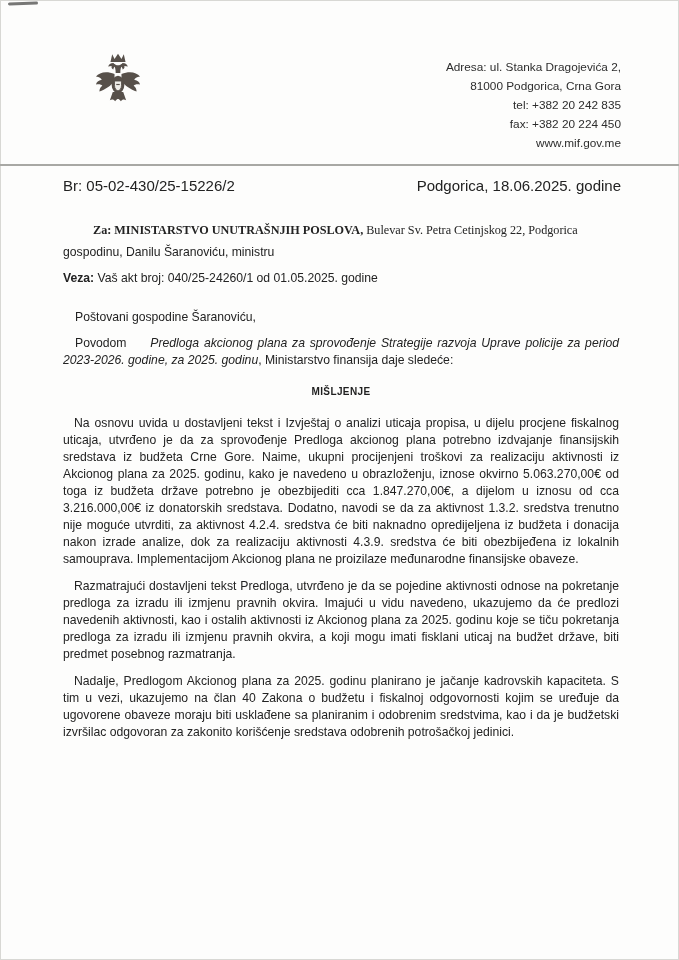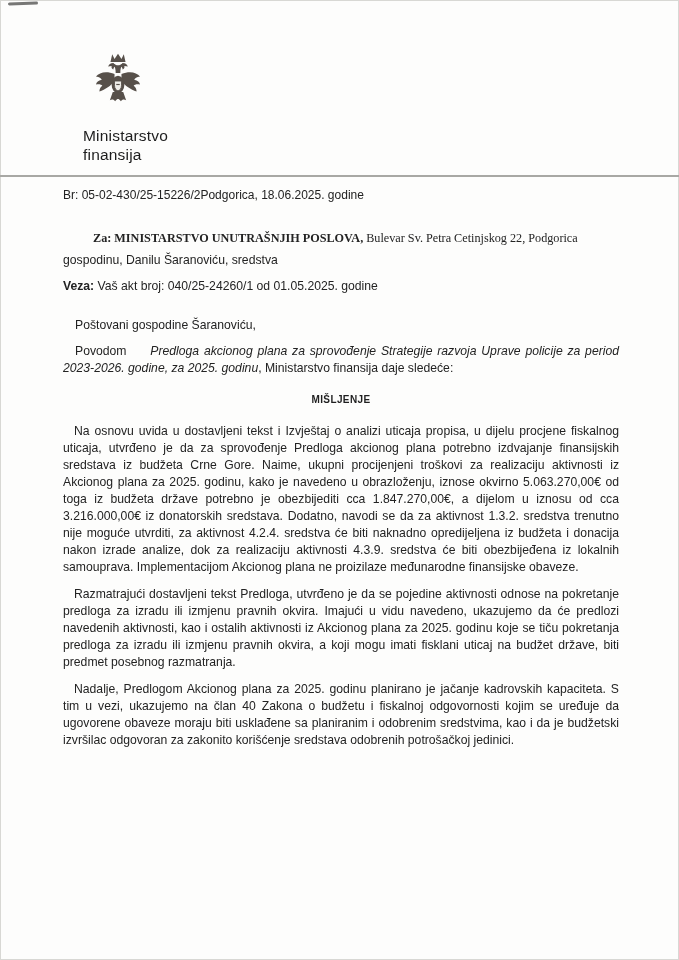--- a/index.html
+++ b/index.html
@@ -29,22 +29,22 @@
   .ministry-name {
     margin-top: 9px; font-size: 15.5px; line-height: 1.25;
     letter-spacing: .2px; color: #1d1d1d;
   }
   .address-block {
     margin-top: 6px; text-align: right;
     font-size: 11.8px; line-height: 1.62; color: #2d2d2d;
   }
   .rule { border: none; border-top: 2px solid #a8a8a4; margin: 10px 0 0 0; }
   .ref-row {
-    display: flex; justify-content: flex-start;
-    padding: 11px 58px 0 63px; font-size: 12px; color: #222;
+    display: flex; justify-content: space-between;
+    padding: 11px 58px 0 63px; font-size: 15px; color: #222;
   }
   
   .content {
     padding: 28px 60px 0 63px;
     font-size: 12.2px; line-height: 17px;
     text-align: justify; color: #232323;
   }
   .content p { margin: 0; }
   .za        { text-indent: 30px; margin-bottom: 5px !important; font-family: Liberation Serif, serif; }
   .attention { margin-bottom: 9px !important; }
@@ -75,42 +75,45 @@
           <path d="M58 19 c5 0 8 3 9 6 l-6 -1 c1 3 -1 5 -3 6 c0 -3 -2 -5 -5 -6 z"></path>
           <path d="M42 20 c3 6 4 10 4 16 h8 c0 -6 1 -10 4 -16 c-3 2 -5 3 -8 3 c-3 0 -5 -1 -8 -3 z"></path>
           <path d="M44 38 c-14 -6 -26 -3 -32 4 c6 1 9 3 10 6 c-6 1 -9 4 -10 8 c6 -1 9 0 11 2 c-4 3 -5 6 -5 10 c10 -3 20 -10 26 -18 z"></path>
           <path d="M56 38 c14 -6 26 -3 32 4 c-6 1 -9 3 -10 6 c6 1 9 4 10 8 c-6 -1 -9 0 -11 2 c4 3 5 6 5 10 c-10 -3 -20 -10 -26 -18 z"></path>
           <ellipse cx="50" cy="56" rx="11" ry="15"></ellipse>
           <path d="M41 69 h18 l5 14 c-4 -2 -7 -1 -9 2 c-2 -3 -4 -4 -5 -4 c-1 0 -3 1 -5 4 c-2 -3 -5 -4 -9 -2 z"></path>
         </g>
         <path d="M44 50 h12 v8 c0 5 -3 8 -6 9 c-3 -1 -6 -4 -6 -9 z" fill="#efeeea" stroke="#57504a" stroke-width="1.5"></path>
         <path d="M47 55 h6 v2 h-6 z" fill="#57504a"></path>
       </svg>
-      <div class="ministry-name">
-        <div>Ministarstvo</div>
-        <div>finansija</div>
-      </div>
     </div>
 
+    <div class="address-block">
+      <div>Adresa: ul. Stanka Dragojevića 2,</div>
+      <div>81000 Podgorica, Crna Gora</div>
+      <div>tel: +382 20 242 835</div>
+      <div>fax: +382 20 224 450</div>
+      <div>www.mif.gov.me</div>
+    </div>
   </div>
 
   <hr class="rule">
 
   <div class="ref-row">
     <span>Br: 05-02-430/25-15226/2</span>
     <span>Podgorica, 18.06.2025. godine</span>
   </div>
 
   <div class="content">
     <p class="za">
       <span class="b">Za:</span>
       <span class="b">MINISTARSTVO UNUTRAŠNJIH POSLOVA,</span>
       <span>Bulevar Sv. Petra Cetinjskog 22, Podgorica</span>
     </p>
-    <p class="attention">gospodinu, Danilu Šaranoviću, sredstva</p>
+    <p class="attention">gospodinu, Danilu Šaranoviću, ministru</p>
     <p class="veza">
       <span class="b">Veza:</span>
       <span>Vaš akt broj: 040/25-24260/1 od 01.05.2025. godine</span>
     </p>
 
     <p class="salutation">Poštovani gospodine Šaranoviću,</p>
 
     <p class="intro">
       <span>Povodom </span><span class="i">Predloga akcionog plana za sprovođenje Strategije razvoja Uprave policije za period 2023-2026. godine, za 2025. godinu</span><span>, Ministarstvo finansija daje sledeće:</span>
     </p>

